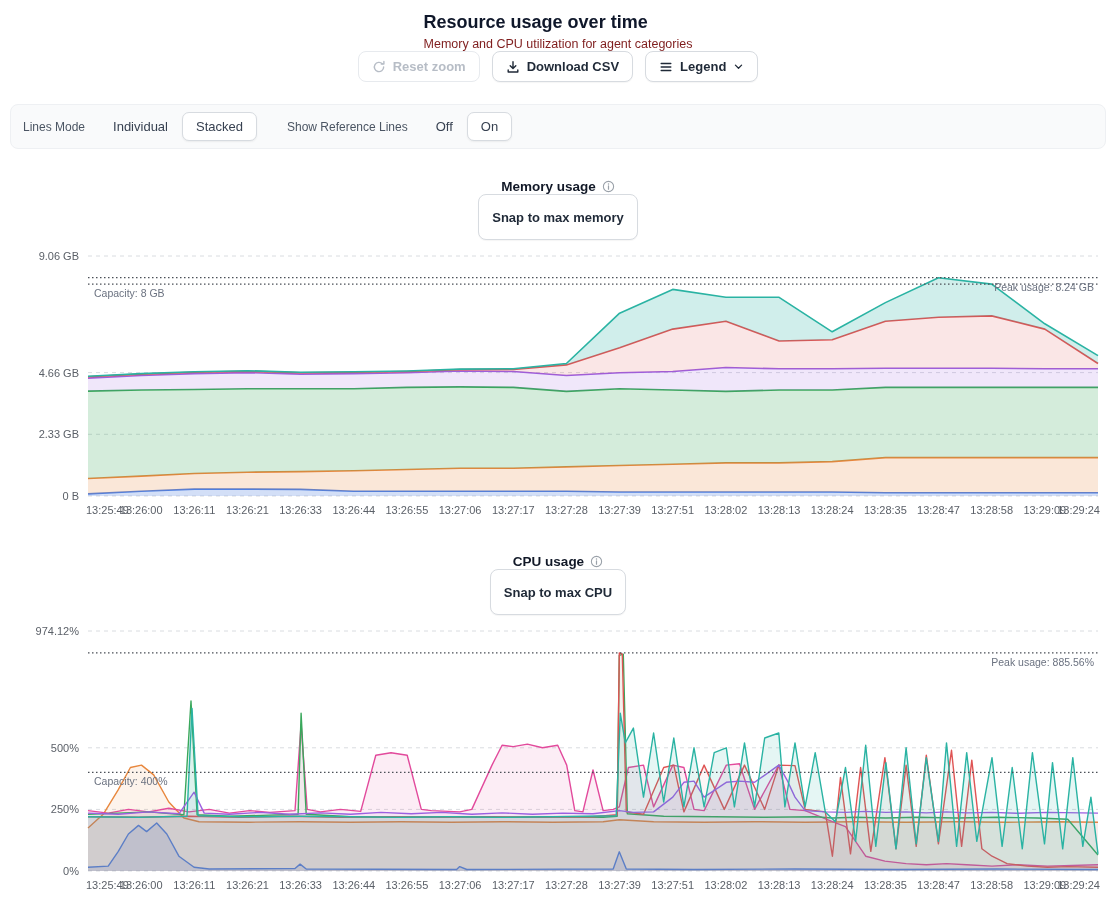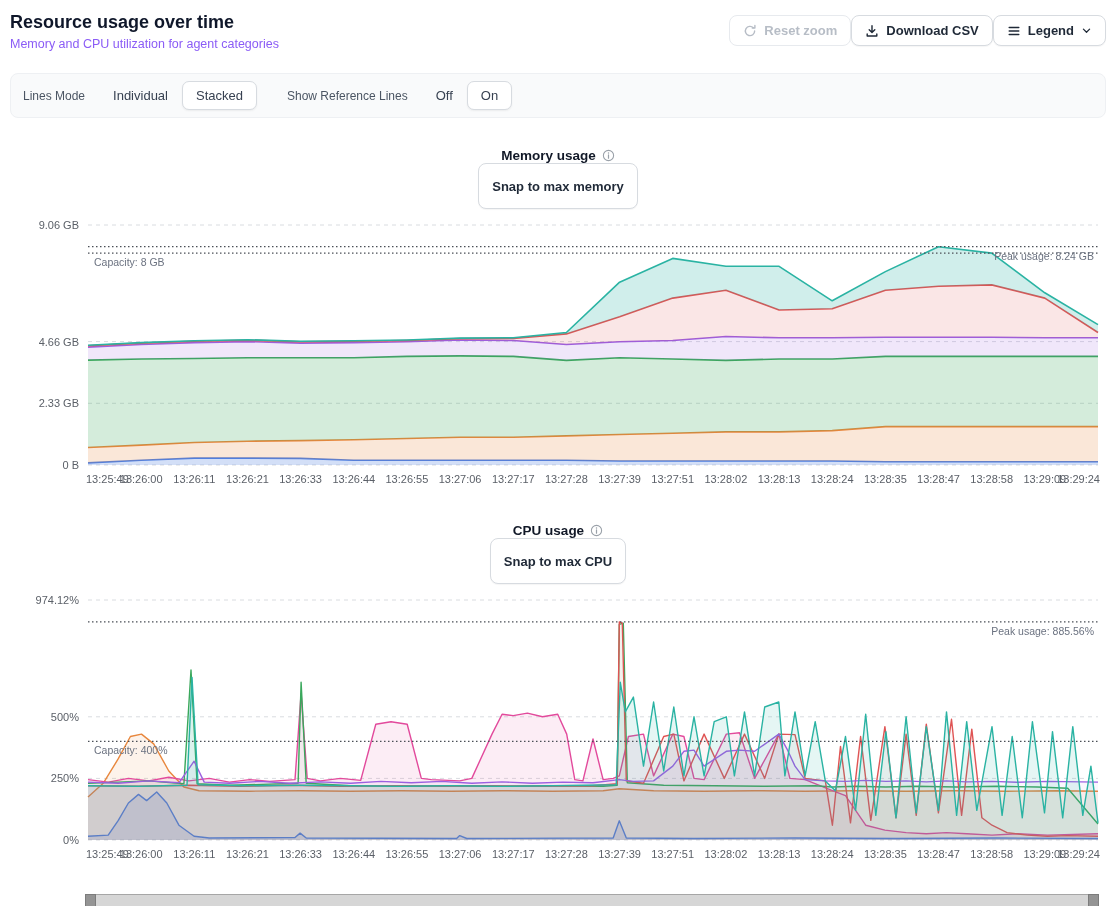--- a/index.html
+++ b/index.html
@@ -1,23 +1,23 @@
 <!DOCTYPE html>
 <html><head>
 <meta charset="utf-8">
 <style>
   * { box-sizing: border-box; }
   body { margin:0; background:#fff; font-family:"Liberation Sans", sans-serif; color:#111827; }
   .page { width:1116px; height:906px; padding:10px 10px 0 10px; background:#fff; }
 
   
-  .topbar { display:flex; justify-content:space-between; align-items:center; }
+  .topbar { display:flex; justify-content:space-between; align-items:center;flex-direction:column; }
   .page-title { font-size:18px; font-weight:700; color:#0f172a; margin:2px 0 4px 0; }
-  .page-subtitle { font-size:12.5px; color:#8b5cf6; }
-  .actions { display:flex; align-items:center; }
+  .page-subtitle { font-size:12.5px; color:#7f1d1d; }
+  .actions { display:flex; gap:12px; align-items:center; }
   .btn { display:inline-flex; align-items:center; gap:7px; height:31px; padding:0 13px;
          border:1px solid #d7dbe0; border-radius:8px; background:#fff; font-size:13px;
          font-weight:700; color:#1f2937; cursor:pointer; box-shadow:0 1px 1px rgba(0,0,0,.04); }
   .btn.disabled { color:#b7bdc6; border-color:#e7eaee; box-shadow:none; }
   .btn svg { display:block; }
 
   
   .toolbar { margin-top:22px; background:#f9fafb; border:1px solid #eef0f3; border-radius:8px;
              height:45px; display:flex; align-items:center; padding:0 12px; }
   .mini-label { font-size:12px; color:#4b5563; margin-right:14px; }

